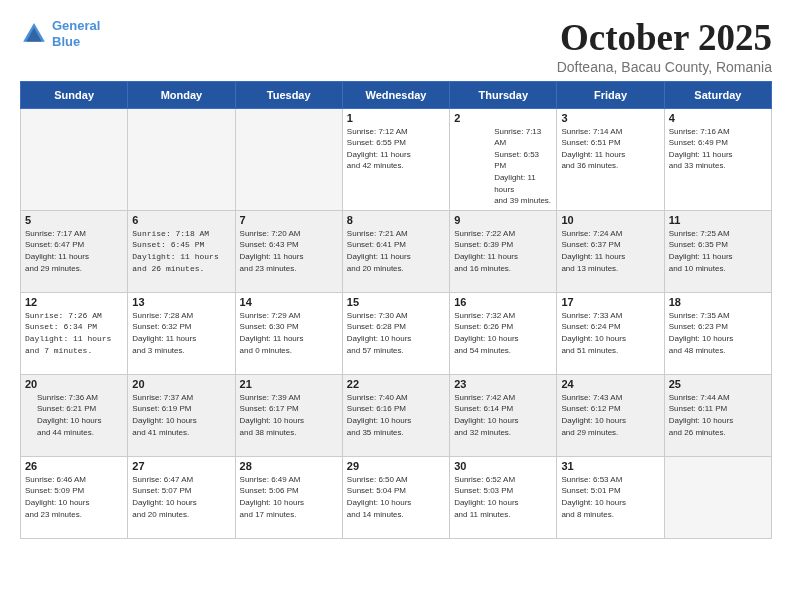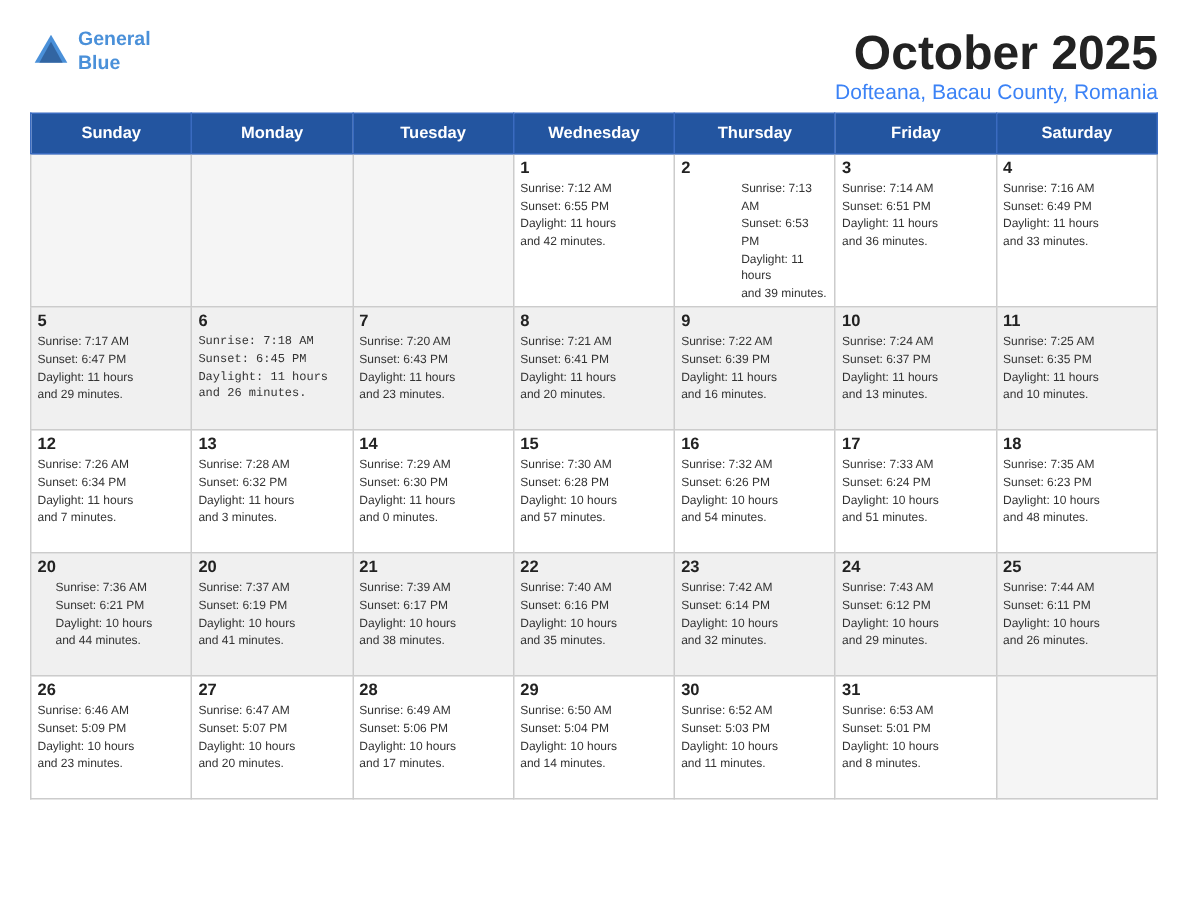--- a/index.html
+++ b/index.html
@@ -38,28 +38,29 @@
       color: #4a90d9;
     }
     .logo-icon {
       width: 28px;
       height: 28px;
     }
     .title-block {
       text-align: right;
     }
     .month-title {
-      font-size: 32px;
+      font-size: 37px;
       font-weight: bold;
       color: #222;
       line-height: 1.1;
+      font-family: Liberation Serif, serif;
     }
     .subtitle {
       font-size: 14px;
-      color: #3b82f6;
+      color: #737373;
     }
     .calendar {
       flex: 1;
       border: 1px solid #bbb;
       border-collapse: collapse;
       width: 100%;
       table-layout: fixed;
     }
     .calendar th {
       background: #2355a0;
@@ -211,21 +212,21 @@
             <div class="day-num">11</div>
             <div class="cell-content" style="white-space: pre-line;">Sunrise: 7:25 AM
 Sunset: 6:35 PM
 Daylight: 11 hours
 and 10 minutes.</div>
           </td>
         </tr>
         <tr>
           <td>
             <div class="day-num">12</div>
-            <div class="cell-content" style="white-space: pre-line;">Sunrise: 7:26 AM
+            <div class="cell-content" style="white-space: pre-line; font-family: Liberation Mono, monospace;">Sunrise: 7:26 AM
 Sunset: 6:34 PM
 Daylight: 11 hours
 and 7 minutes.</div>
           </td>
           <td>
             <div class="day-num">13</div>
             <div class="cell-content" style="white-space: pre-line;">Sunrise: 7:28 AM
 Sunset: 6:32 PM
 Daylight: 11 hours
 and 3 minutes.</div>

